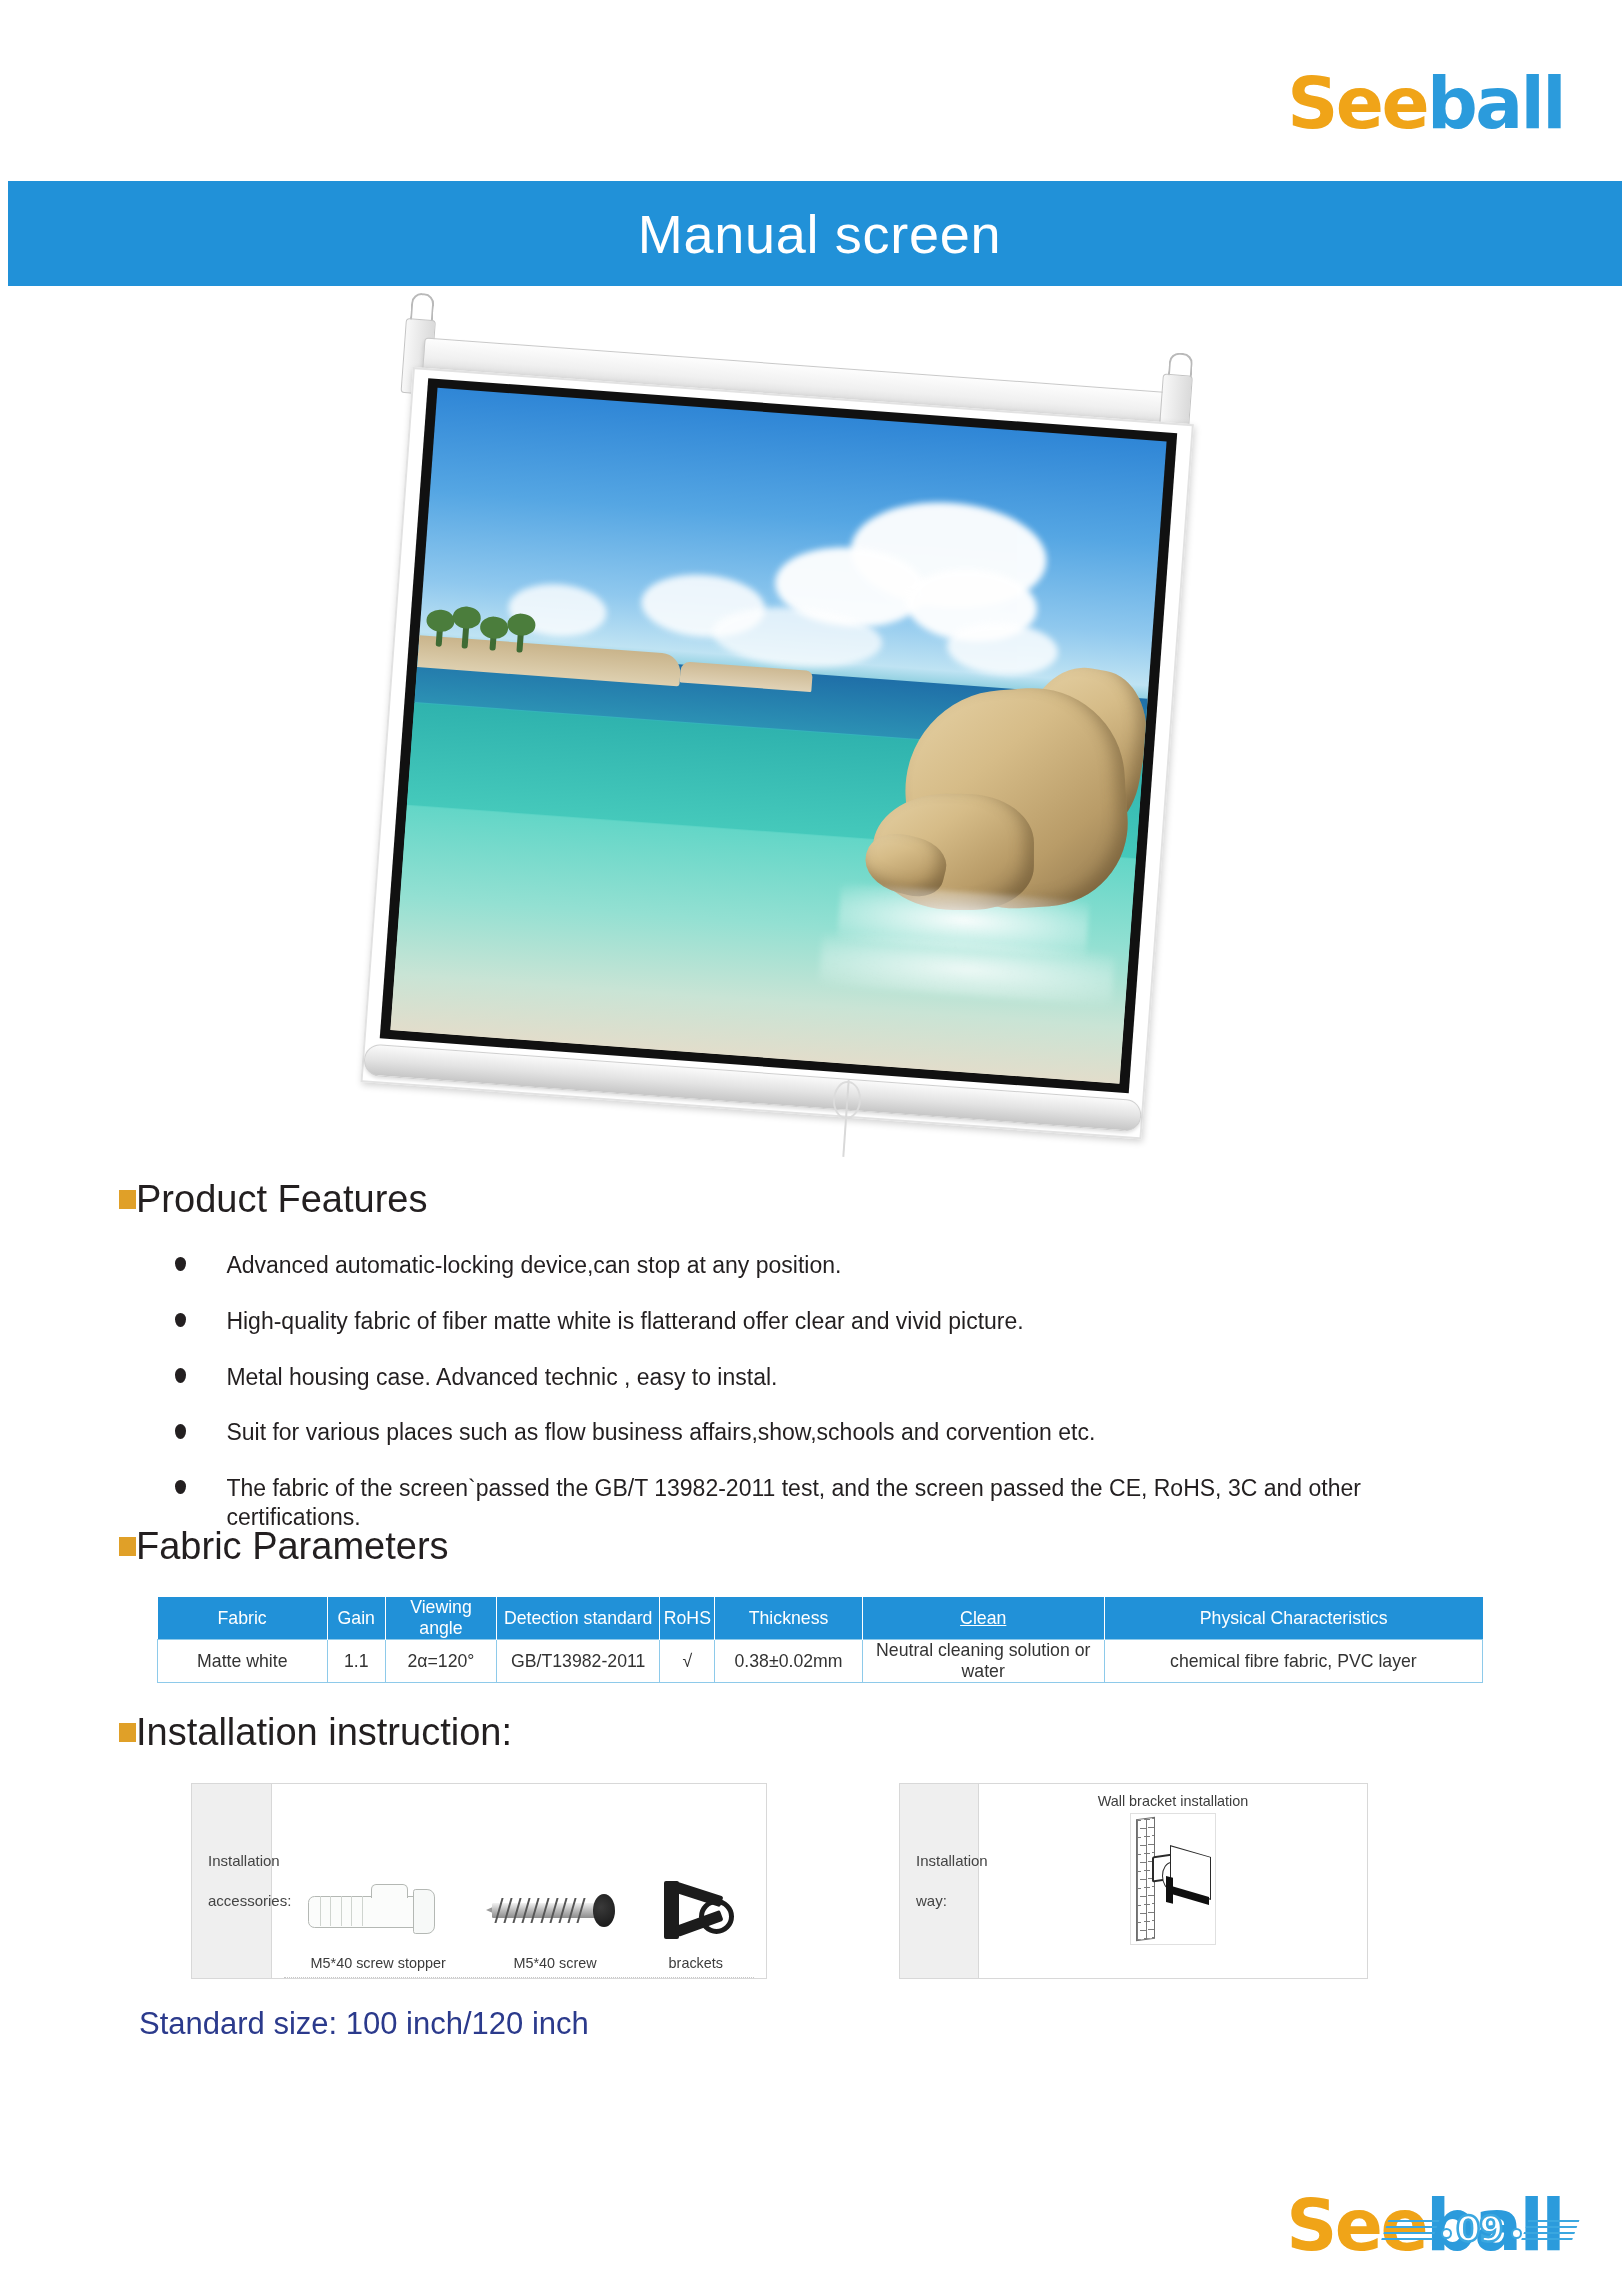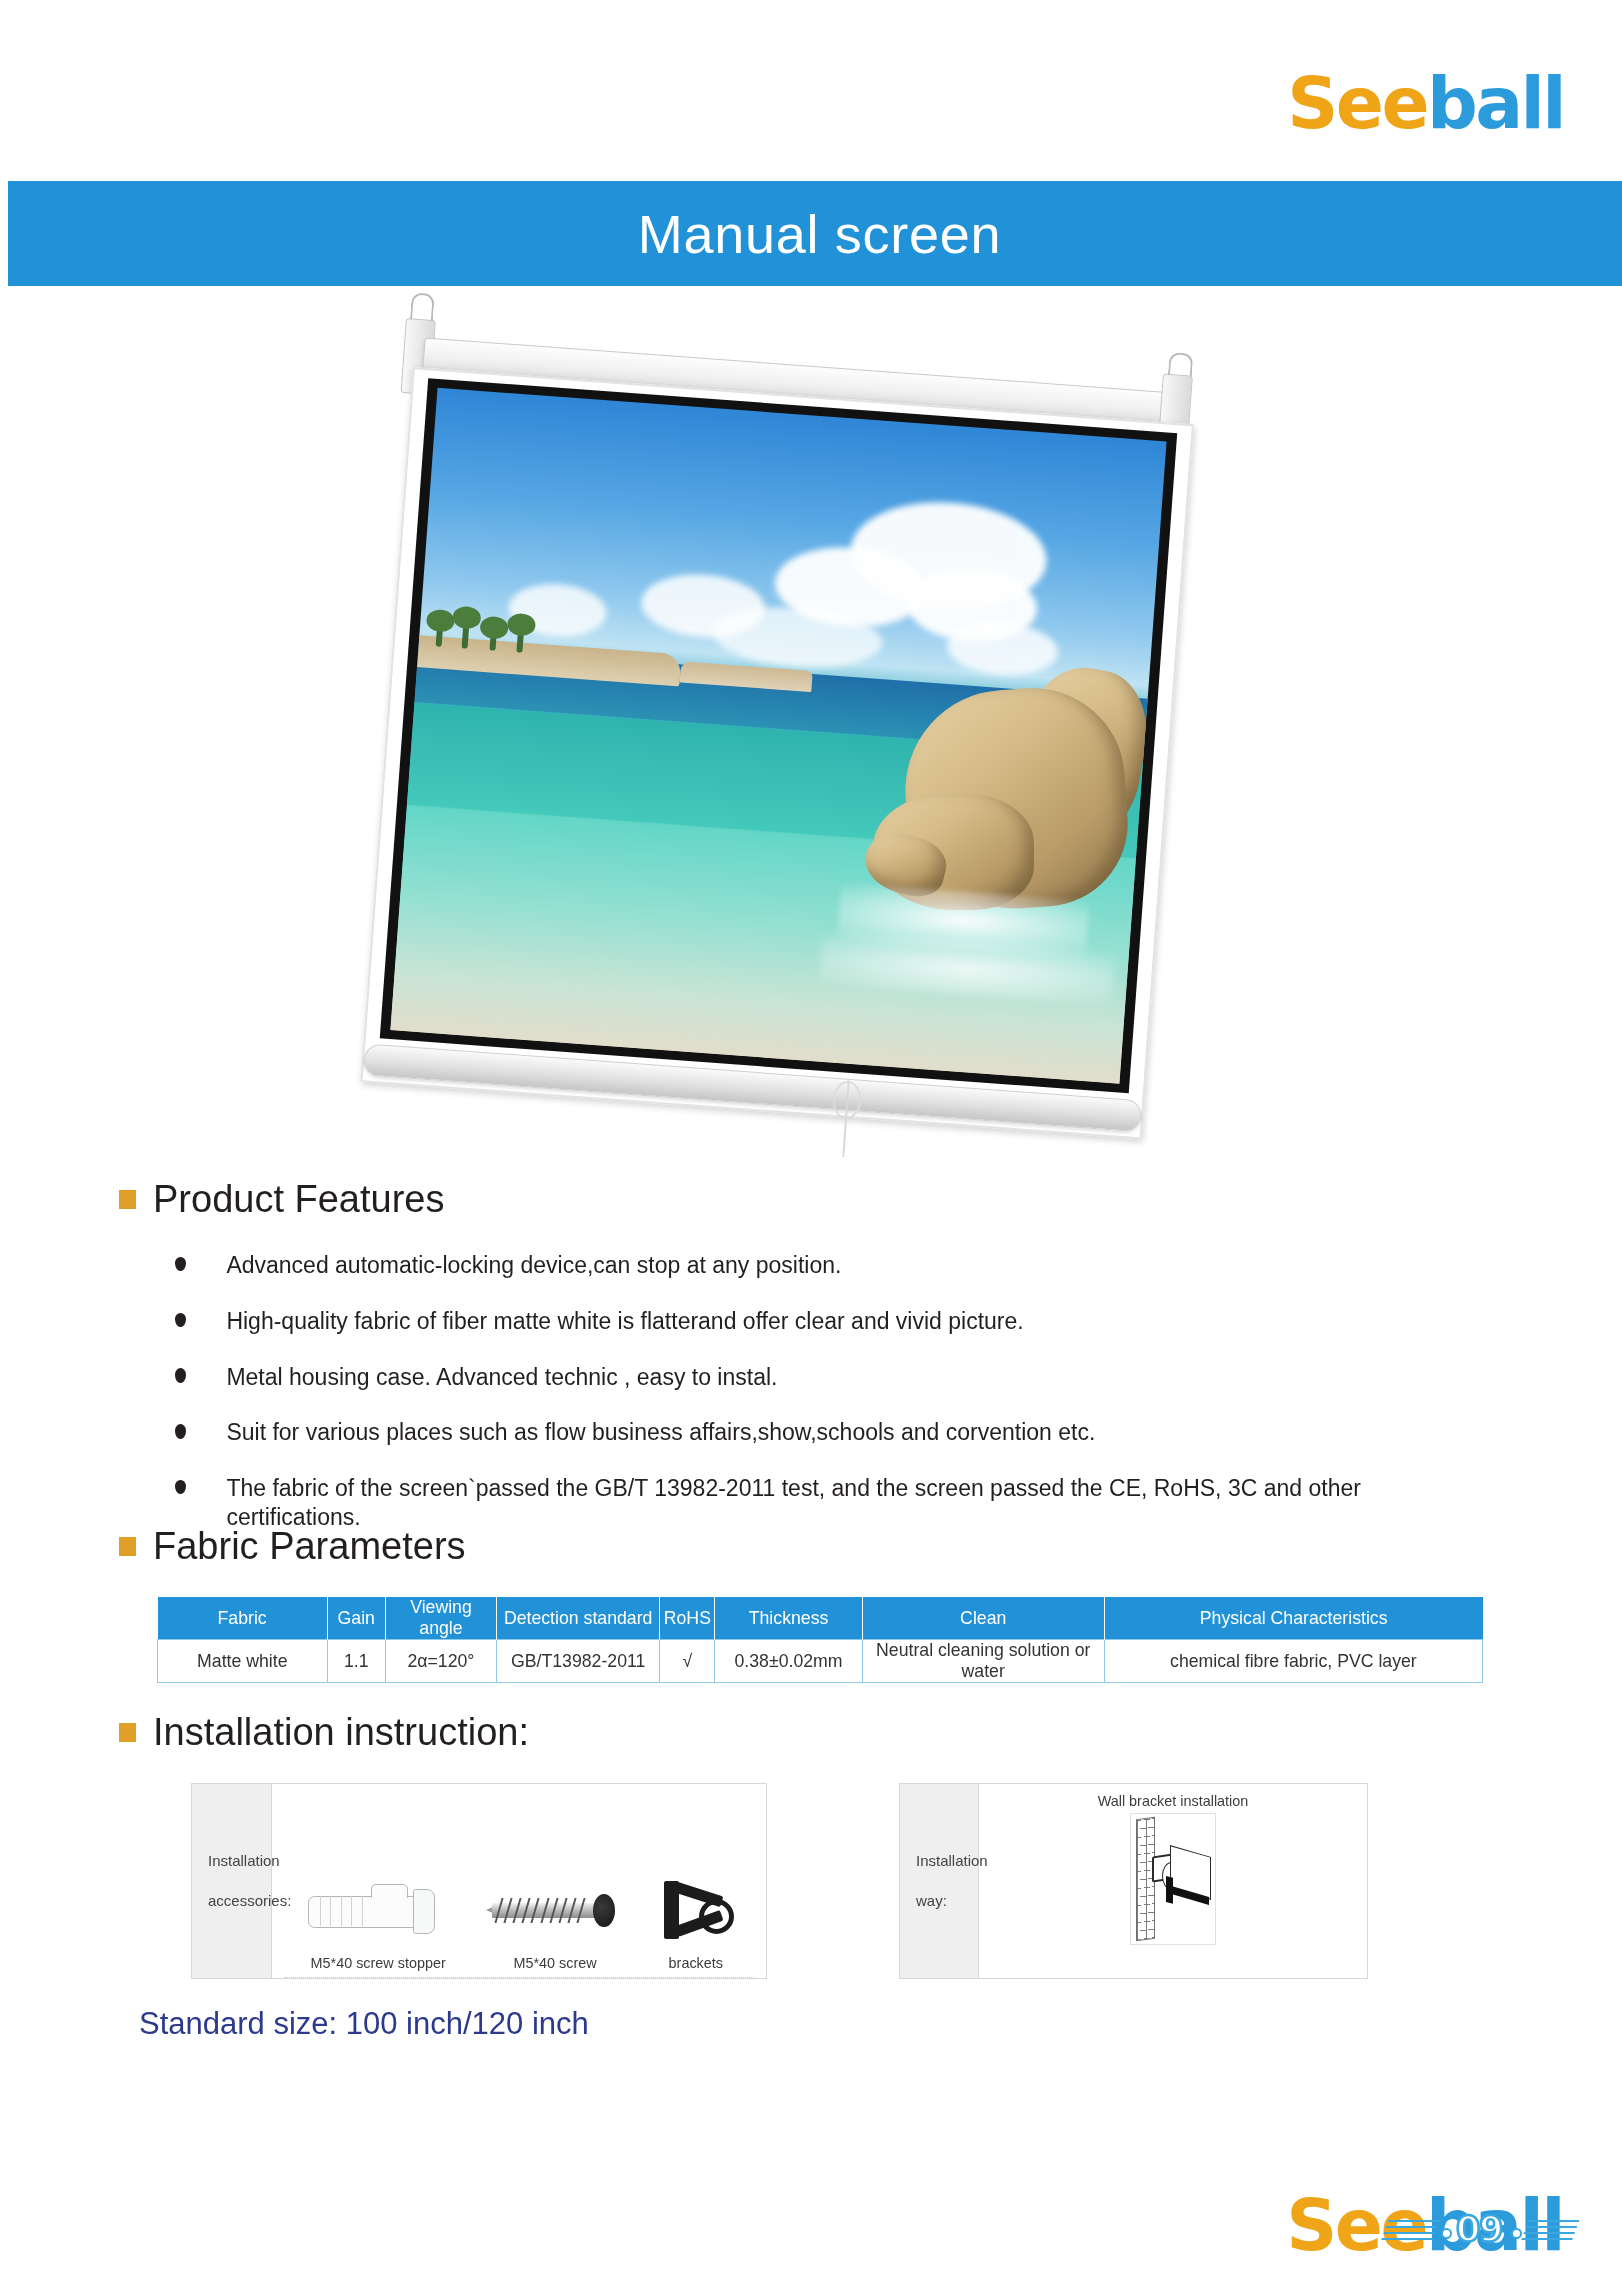--- a/index.html
+++ b/index.html
@@ -173,21 +173,21 @@
   .pull-loop{
     position:absolute; left:440px; top:783px;
     width:23.6px; height:34px;
     border:2px solid #dcdcdc; border-radius:50%;
     transform:rotate(4deg);
   }
 
   
   .section-head{
     position:absolute;
-    display:flex; align-items:center; gap:17px;
+    display:flex; align-items:center; 
   }
   .sq-bullet{
     width:17px; height:19.6px; background:#E0A028; flex:none;
   }
   .section-head .stext{
     font-size:38px; font-weight:400; color:#231f20;
     font-family:"Liberation Sans", sans-serif;
   }
   #head-features{ left:119px; top:1178px; }
   #head-fabric{ left:119px; top:1525px; }
@@ -237,21 +237,21 @@
     text-align:center;
     border:0.7px solid #8ecaea;
     padding:0 2.6px;
   }
   .c-fabric{ width:164px; }
   .c-gain{ width:52px; }
   .c-angle{ width:105px; }
   .c-detect{ width:157px; }
   .c-rohs{ width:49px; }
   .c-thick{ width:141px; }
-  .c-clean{ width:236px; }
+  .c-clean{ width:236px;text-decoration:underline; }
   .c-phys{ width:auto; }
 
   
   .install-row{
     position:absolute; left:191px; top:1783px;
     display:flex; gap:132px;
   }
   .panel{
     display:flex;
     border:0.7px solid #d8d8d8;

